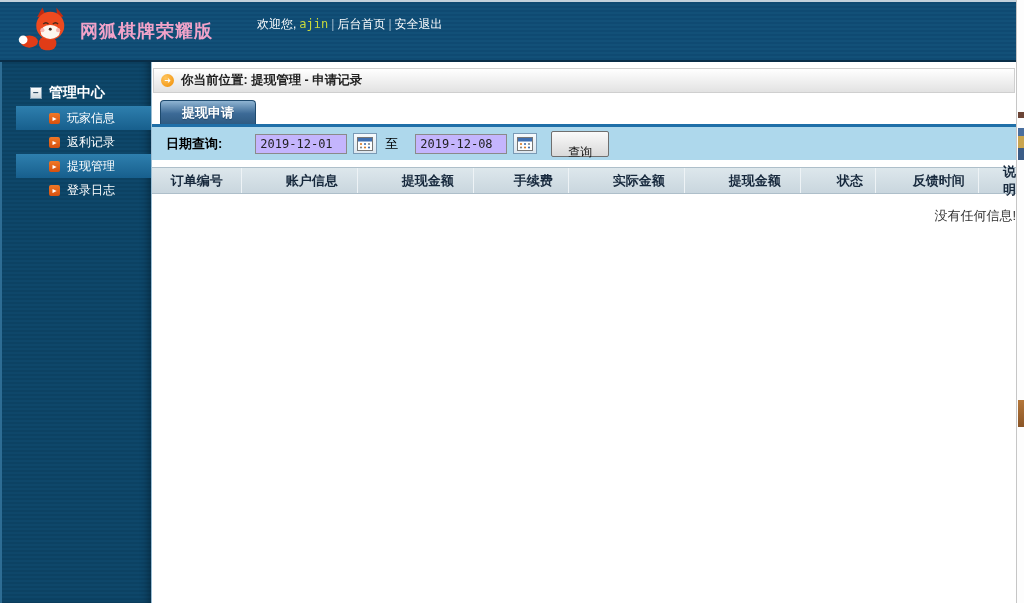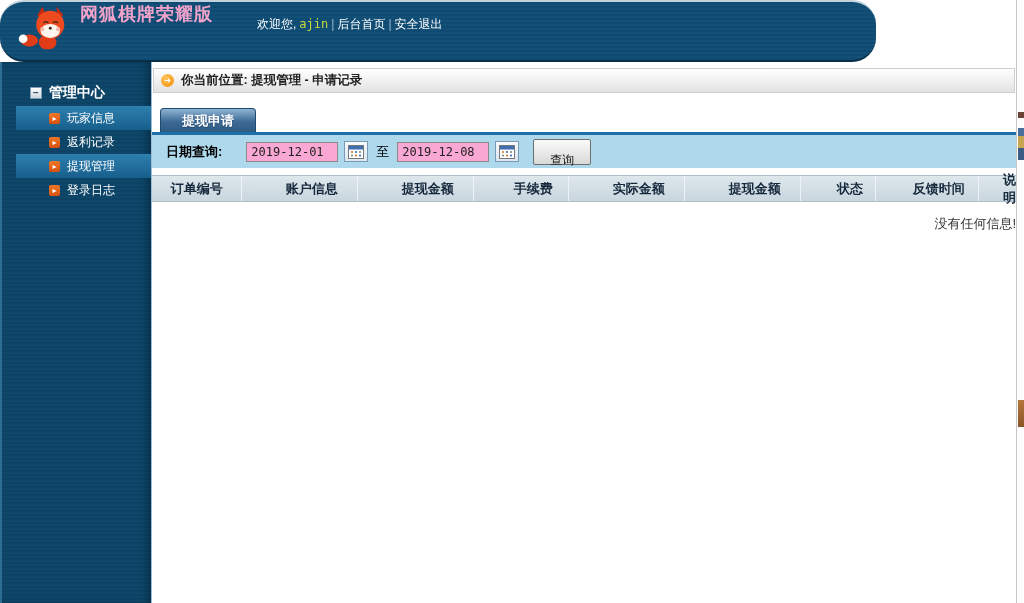--- a/index.html
+++ b/index.html
@@ -7,23 +7,23 @@
     --title-pink:#f2a3c9; --username-green:#c8da3c; --tab-active:#1a7fc0;
     --tab-inactive-dark:#3c6a96; --filter-bg:#aed8ec; --table-header-bg:#c9d6de;
     --accent-orange:#e8641c;
   }
   *{margin:0;padding:0;box-sizing:border-box;}
   html,body{width:1024px;height:603px;overflow:hidden;}
   body{font-family:"Liberation Sans","DejaVu Sans",sans-serif;background:#fff;position:relative;}
   .screen{position:absolute;inset:0;width:1024px;height:603px;overflow:hidden;}
 
   
-  header{position:absolute;left:0;top:0;width:876px;height:62px;
+  header{position:absolute;left:0;top:0;width:1016px;height:62px;
     background:repeating-linear-gradient(to bottom,#0f4a72 0 2px,#125078 2px 4px);
-    border-top:2px solid #c3d2dc;border-bottom:2px solid #092e48;display:flex;border-radius:24px;}
+    border-top:2px solid #c3d2dc;border-bottom:2px solid #092e48;display:flex;align-items:center;}
   .logo{width:62px;height:56px;margin-left:14px;display:flex;align-items:center;justify-content:center;}
   .app-title{color:var(--title-pink);font-size:18px;font-weight:bold;letter-spacing:1px;margin-left:4px;}
   .welcome{color:#fff;font-size:12px;margin-left:44px;display:flex;align-items:center;gap:3px;margin-top:-14px;}
   .welcome .username{color:var(--username-green);font-family:"DejaVu Sans Mono",monospace;}
   .welcome a{color:#fff;text-decoration:none;cursor:pointer;}
   .welcome .sep{color:#9db8cb;}
 
   
   aside{position:absolute;left:0;top:62px;width:151px;height:541px;
     background:repeating-linear-gradient(to bottom,#0c4263 0 2px,#0e476a 2px 4px);
@@ -41,35 +41,35 @@
 
   
   main{position:absolute;left:151px;top:62px;width:865px;height:541px;background:#fff;
     border-left:1px solid #9bbed4;}
   .breadcrumb{margin:6px 1px 0 1px;height:25px;background:linear-gradient(#ffffff,#e2e2e2);
     border:1px solid #cfcfcf;display:flex;align-items:center;gap:7px;padding-left:7px;
     font-size:12.5px;font-weight:600;color:#222;}
   .bc-icon{width:13px;height:13px;border-radius:50%;background:radial-gradient(circle at 35% 30%,#ffc55e,#f08c00);
     color:#fff;font-size:8px;line-height:13px;text-align:center;flex:0 0 13px;}
 
-  .tabs{margin-top:15px;height:27px;display:flex;align-items:flex-end;gap:4px;padding-left:8px;
+  .tabs{margin-top:7px;height:27px;display:flex;align-items:flex-end;gap:4px;padding-left:8px;
     border-bottom:3px solid #1f6fa8;background:#fff;}
   .tab{height:24px;min-width:96px;border-radius:4px 4px 0 0;display:flex;align-items:center;
     justify-content:center;color:#fff;font-size:13px;font-weight:bold;cursor:pointer;
     text-shadow:0 1px 1px rgba(0,30,60,.45);}
   .tab.inactive{background:linear-gradient(#8fb4d2,var(--tab-inactive-dark) 55%,#2f5b82);
     border:1px solid #1e4a6e;border-bottom:none;}
   .tab.active{height:26px;min-width:100px;background:linear-gradient(#3498d8,var(--tab-active));
     border:1px solid #176da6;border-bottom:none;border-radius:5px 5px 0 0;}
 
   .filter-bar{height:33px;background:var(--filter-bg);display:flex;align-items:center;gap:6px;
     padding-left:14px;font-size:13px;color:#000;}
   .filter-bar label{font-weight:bold;margin-right:18px;}
   .filter-bar input{width:92px;height:20px;border:1px solid #8a8a8a;font-size:12px;
-    padding:1px 4px;font-family:"DejaVu Sans Mono",monospace;color:#222;background:#f9a8d4;}
+    padding:1px 4px;font-family:"DejaVu Sans Mono",monospace;color:#222;background:#c4b5fd;margin-left:9px;}
   .cal-btn{width:24px;height:21px;border:1px solid #7a9ab5;background:linear-gradient(#f6fafd,#dbe6ef);
     display:flex;align-items:center;justify-content:center;cursor:pointer;padding:0;}
   .to-label{margin:0 2px;}
   .query-btn{margin-left:8px;height:21px;padding:12px 16px;font-size:12px;color:#111;
     border:1px solid #6f6f6f;border-radius:2px;background:linear-gradient(#fafafa,#d9d9d9);cursor:pointer;}
 
   .table-head{margin-top:7px;height:27px;display:flex;align-items:center;
     background:linear-gradient(#dde7ec,var(--table-header-bg));
     border-top:1px solid #aebfca;border-bottom:1px solid #aebfca;
     font-size:13px;font-weight:bold;color:#16283c;gap:24px;}

